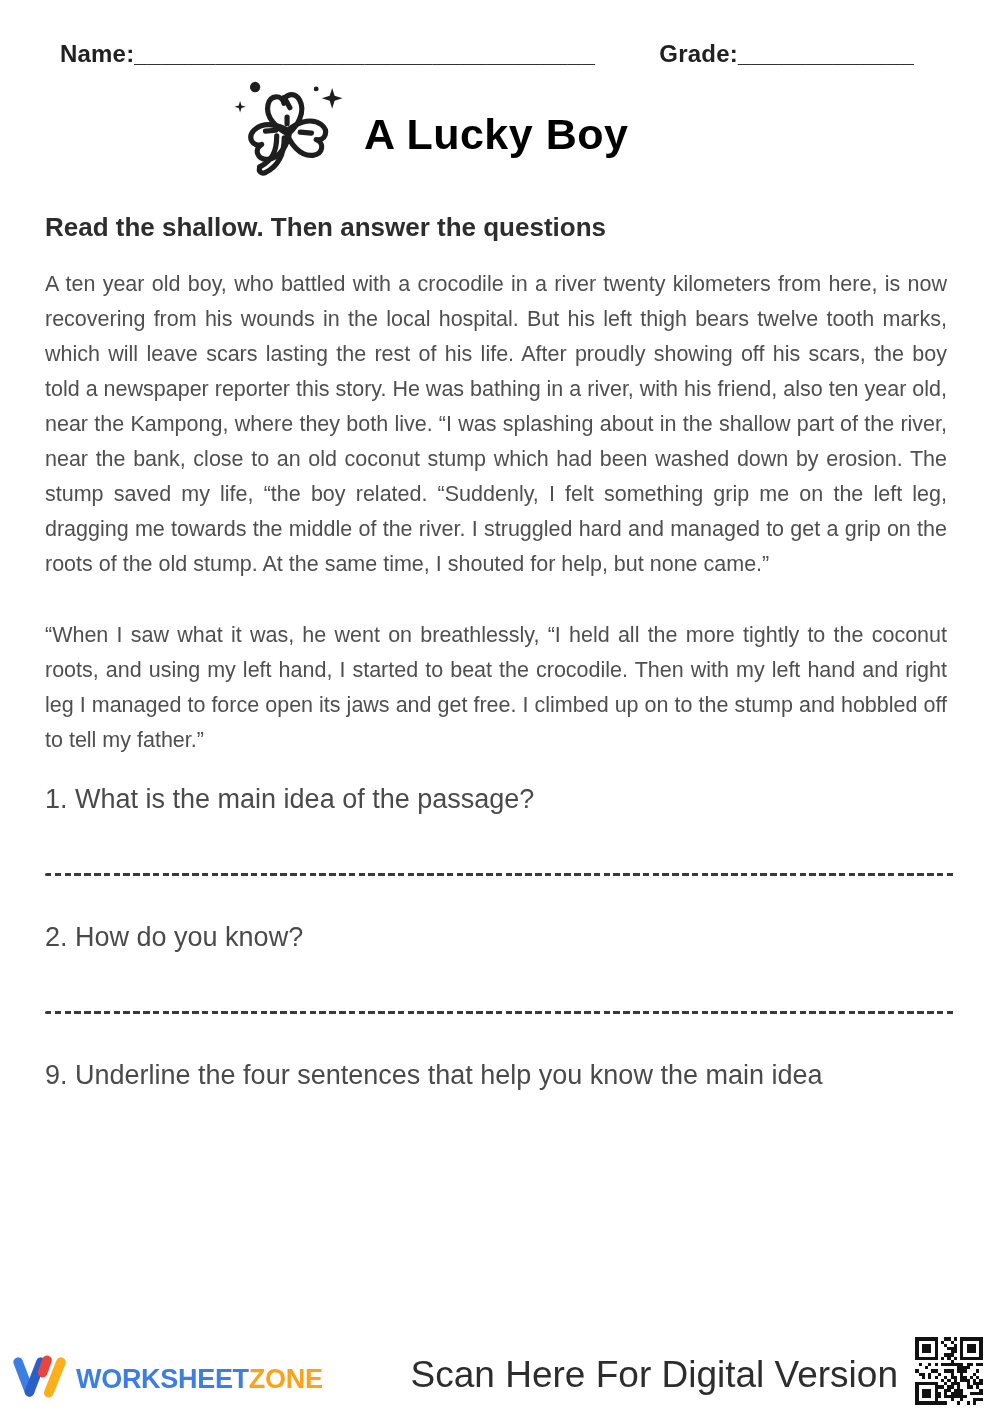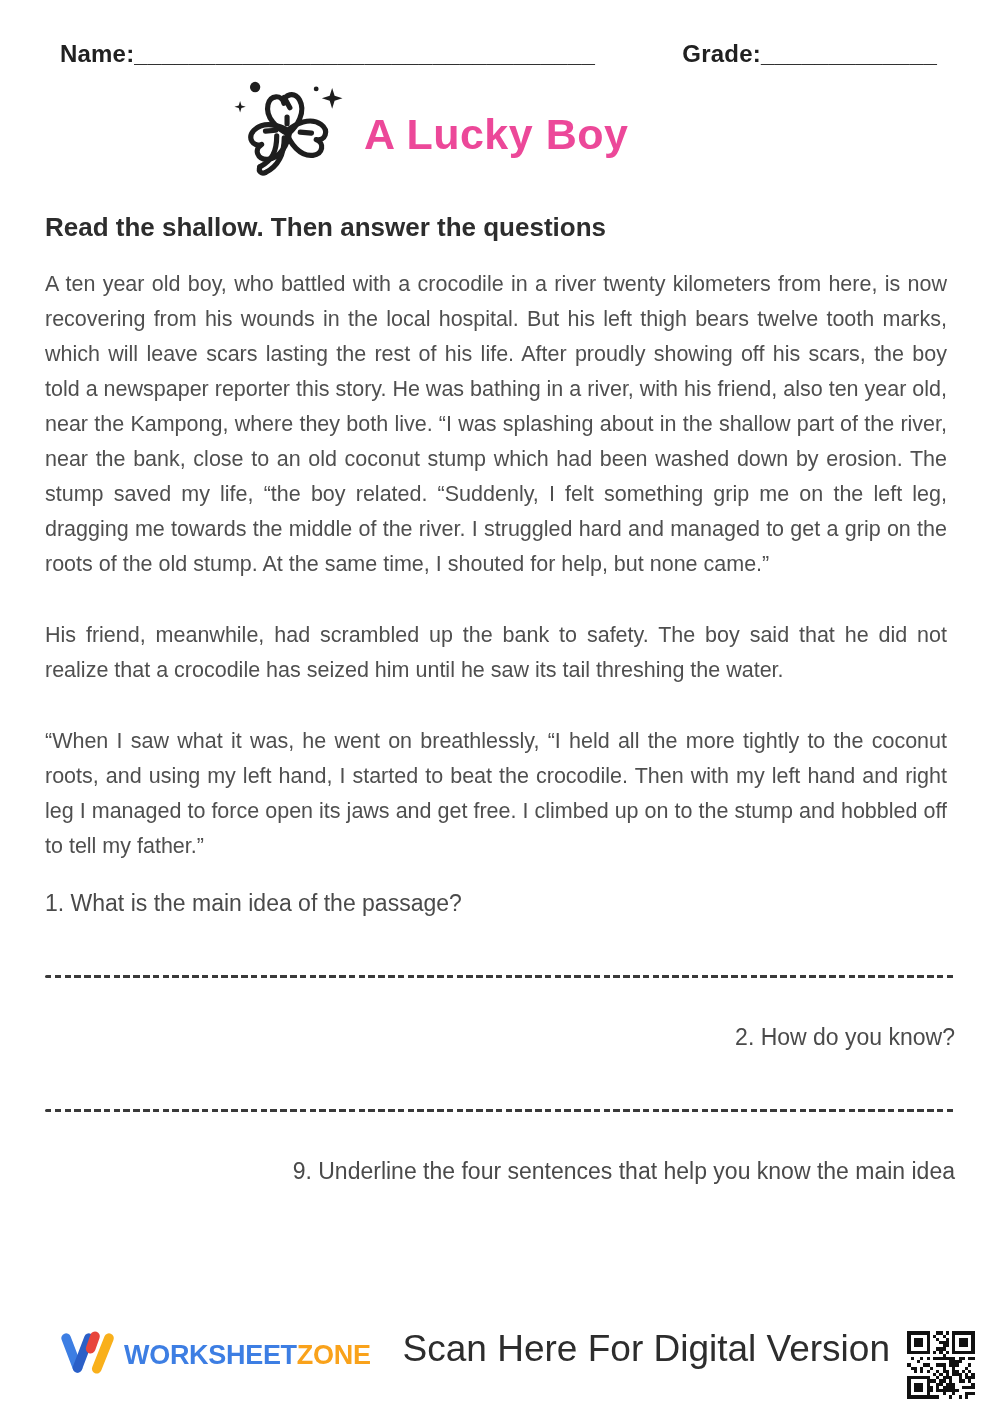--- a/index.html
+++ b/index.html
@@ -3,47 +3,47 @@
 <meta charset="utf-8">
 <style>
   html,body{margin:0;padding:0;background:#ffffff;}
   .page{
     width:1000px;height:1414px;position:relative;background:#ffffff;
     font-family:"Liberation Sans",sans-serif;overflow:hidden;
   }
   
   .header{
     display:flex;justify-content:space-between;
-    padding:40px 63px 0 60px;
+    padding:40px 86px 0 60px;
     font-size:24px;font-weight:bold;color:#212121;
     letter-spacing:0.2px;white-space:nowrap;
   }
   
   .title-row{display:flex;align-items:center;gap:14px;margin:2px 0 0 226px;height:128px;}
   .title-row svg{display:block;}
-  .page-title{font-size:43px;font-weight:bold;color:#ec4899;letter-spacing:0.5px;}
+  .page-title{font-size:43px;font-weight:bold;color:#000000;letter-spacing:0.5px;}
   
   .content{padding:0 45px;color:#4d4d4d;}
   .instructions{font-size:26px;font-weight:bold;color:#2d2d2d;margin:14px 0 0 0;}
   .passage-p{font-size:21.5px;line-height:35px;text-align:justify;margin:24px 8px 0 0;color:#4f4f4f;}
   .passage-p + .passage-p{margin-top:36px;}
   .answer-heading{
     display:inline-block;font-size:24px;font-weight:bold;color:#2d2d2d;margin:40px 0 0 0;
     text-decoration:underline;text-decoration-thickness:2px;text-underline-offset:5px;
   }
-  .question{font-size:23px;color:#4a4a4a;margin:26px 0 0 0;}
+  .question{font-size:27px;color:#4a4a4a;margin:26px 0 0 0;}
   .answer-line{
     height:3px;margin-top:58px;border-radius:2px;
     background:repeating-linear-gradient(90deg,#3a3a3a 0 6.5px,transparent 6.5px 9.8px);
   }
-  .q-gap{margin-top:46px;text-align:right;}
+  .q-gap{margin-top:46px;}
   
   .footer{
-    position:absolute;left:0;right:16px;bottom:0;height:86px;
-    display:flex;align-items:flex-start;padding:0 6px 6px 12px;box-sizing:border-box;margin-left:48px;
+    position:absolute;left:0;right:8px;bottom:0;height:86px;
+    display:flex;align-items:flex-end;padding:0 6px 6px 12px;box-sizing:border-box;
   }
   .logo{display:flex;align-items:center;margin-bottom:2px;}
   .logo-text{font-size:27px;font-weight:bold;letter-spacing:-0.3px;margin-left:8px;white-space:nowrap;}
   .logo-text .blue{color:#3d7ee3;}
   .logo-text .orange{color:#f9a21b;}
   .scan-text{margin-left:auto;font-size:37px;color:#2d2d2d;margin-bottom:12px;margin-right:14px;white-space:nowrap;}
   .qr{width:74px;height:74px;background:#fff;}
 </style>
 </head>
 <body>
@@ -82,21 +82,20 @@
         </g>
       </svg>
     </span>
     <span class="page-title">A Lucky Boy</span>
   </div>
 
   <div class="content">
     <div class="instructions">Read the shallow. Then answer the questions</div>
 
     <p class="passage-p">A ten year old boy, who battled with a crocodile in a river twenty kilometers from here, is now recovering from his wounds in the local hospital. But his left thigh bears twelve tooth marks, which will leave scars lasting the rest of his life. After proudly showing off his scars, the boy told a newspaper reporter this story. He was bathing in a river, with his friend, also ten year old, near the Kampong, where they both live. “I was splashing about in the shallow part of the river, near the bank, close to an old coconut stump which had been washed down by erosion. The stump saved my life, “the boy related. “Suddenly, I felt something grip me on the left leg, dragging me towards the middle of the river. I struggled hard and managed to get a grip on the roots of the old stump. At the same time, I shouted for help, but none came.”</p>
-    <p class="passage-p">His friend, meanwhile, had scrambled up the bank to safety. The boy said that he did not realize that a crocodile has seized him until he saw its tail threshing the water.</p>
     <p class="passage-p">“When I saw what it was, he went on breathlessly, “I held all the more tightly to the coconut roots, and using my left hand, I started to beat the crocodile. Then with my left hand and right leg I managed to force open its jaws and get free. I climbed up on to the stump and hobbled off to tell my father.”</p>
 
 
     <div class="question">1. What is the main idea of the passage?</div>
     <div class="answer-line"></div>
 
     <div class="question q-gap">2. How do you know?</div>
     <div class="answer-line"></div>
 
     <div class="question q-gap">9. Underline the four sentences that help you know the main idea</div>

